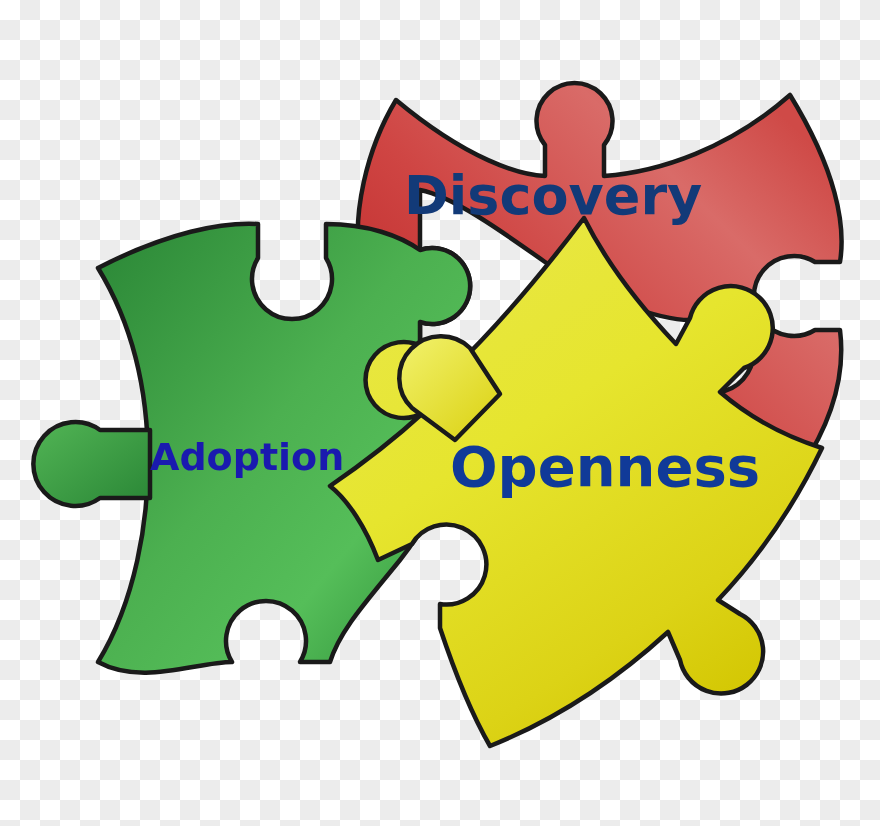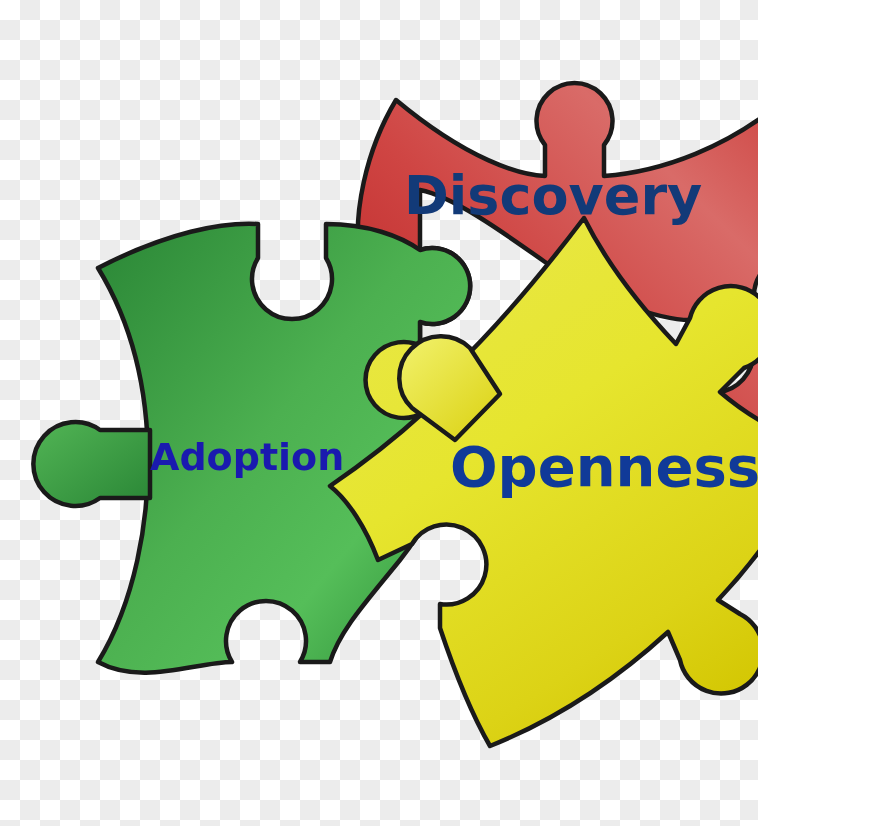--- a/index.html
+++ b/index.html
@@ -5,21 +5,21 @@
   html, body {
     margin: 0;
     padding: 0;
     background: #ffffff;
   }
   body {
     font-family: "DejaVu Sans", sans-serif;
   }
   #canvas {
     position: relative;
-    width: 758px;
+    width: 880px;
     height: 826px;
     overflow: hidden;
     
     background-color: #ffffff;
     background-image:
       linear-gradient(45deg, #ececec 25%, transparent 25%, transparent 75%, #ececec 75%),
       linear-gradient(45deg, #ececec 25%, transparent 25%, transparent 75%, #ececec 75%);
     background-size: 40px 40px;
     background-position: 0 0, 20px 20px;
   }

